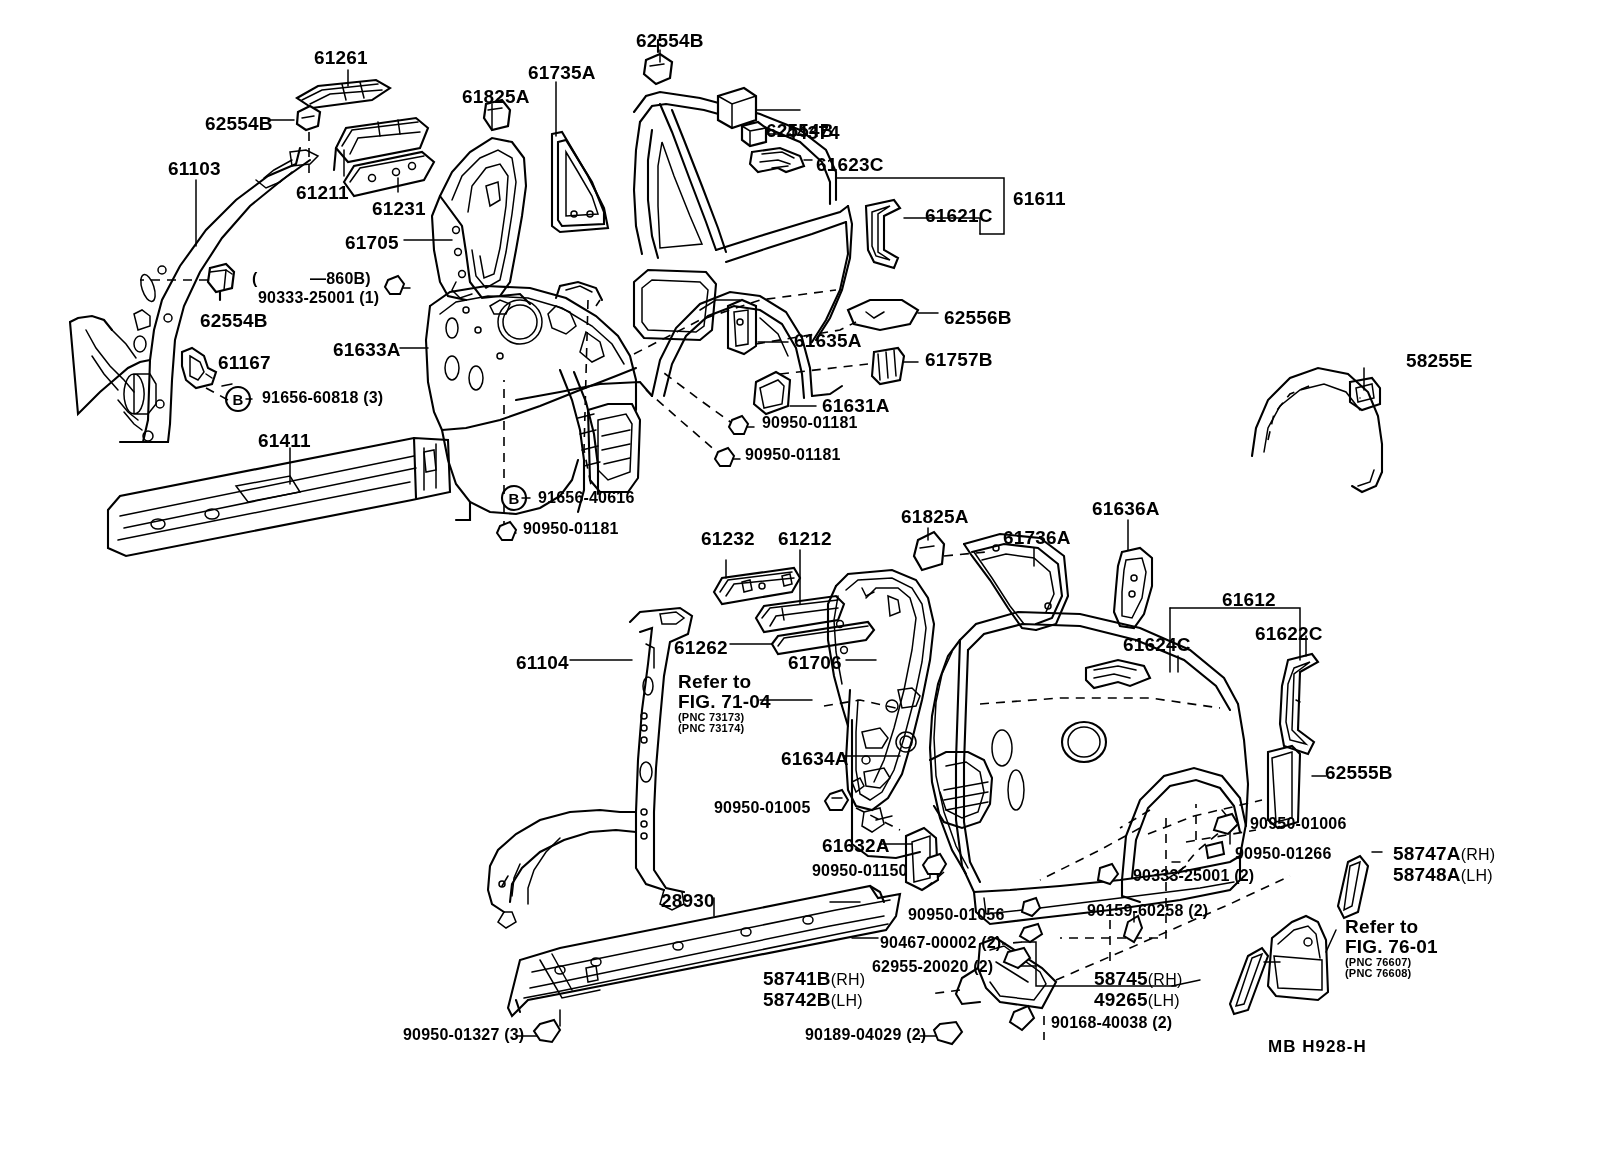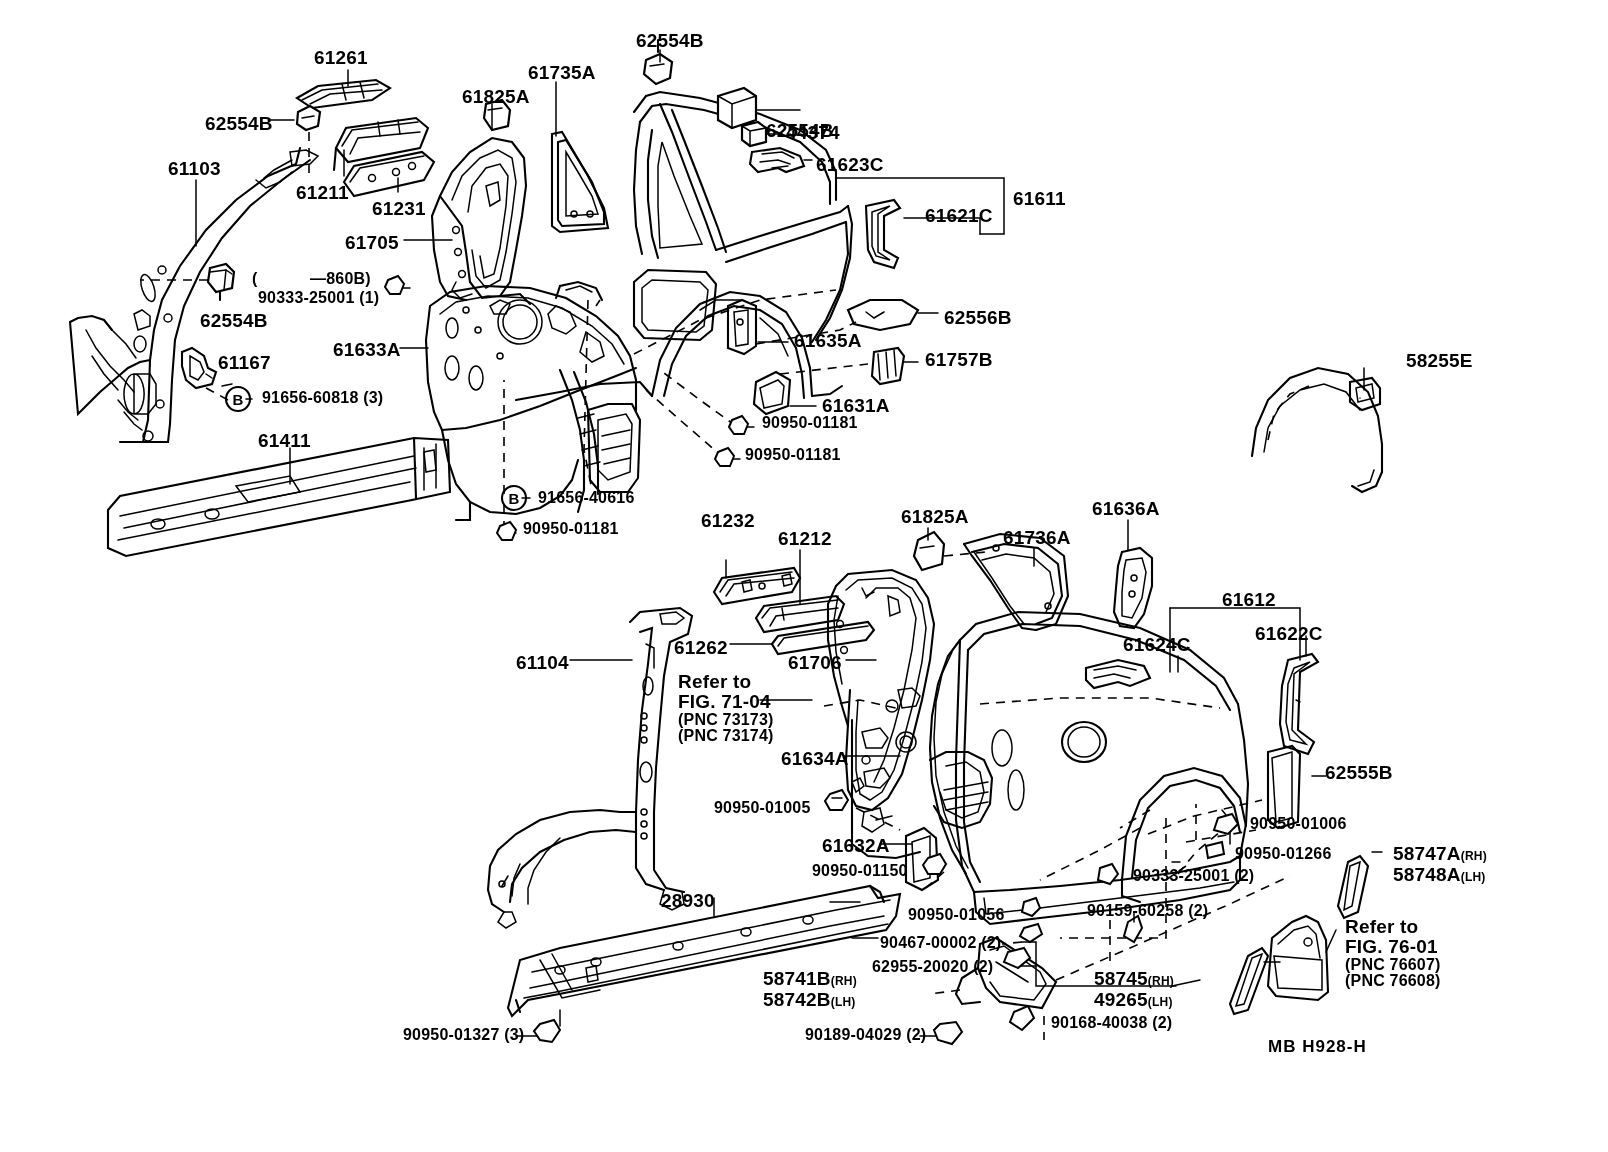--- a/index.html
+++ b/index.html
@@ -14,23 +14,23 @@
     position:absolute;
     color:#000;
     font-weight:700;
     font-size:19px;
     letter-spacing:.2px;
     white-space:nowrap;
     line-height:1.12;
     font-family:"Liberation Sans", sans-serif;
   }
   .lbl.mid{font-size:16px;}
-  .lbl .sfx{font-size:12px;font-weight:700;}
+  .lbl .sfx{font-size:16px;font-weight:400;}
   .lbl.refer{font-size:19px;line-height:1.05;}
-  .lbl.refer .pnc{font-size:16px;line-height:1.02;display:block;}
+  .lbl.refer .pnc{font-size:11px;line-height:1.02;display:block;}
   .lbl.footer{font-size:17px;letter-spacing:1px;}
   svg.art{position:absolute;left:0;top:0;width:1608px;height:1152px;pointer-events:none;}
   .ln{stroke:#000;stroke-width:2.1;fill:none;stroke-linecap:round;}
   .ln-thin{stroke:#000;stroke-width:1.5;fill:none;stroke-linecap:round;}
   .dsh{stroke:#000;stroke-width:1.6;fill:none;stroke-dasharray:9 7;stroke-linecap:butt;}
   .pt{stroke:#000;stroke-width:2.2;fill:#fff;}
   .pt2{stroke:#000;stroke-width:2.0;fill:#fff;}
   .spk{font-size:15px;font-weight:700;}
 </style>
 </head>
@@ -606,21 +606,21 @@
 
   <div class="lbl mid" style="left:310px;top:270px">—860B)</div>
   <div class="lbl mid" style="left:258px;top:289px">90333-25001 (1)</div>
   <div class="lbl mid" style="left:252px;top:270px">(</div>
   <div class="lbl mid" style="left:262px;top:389px">91656-60818 (3)</div>
   <div class="lbl mid" style="left:762px;top:414px">90950-01181</div>
   <div class="lbl mid" style="left:745px;top:446px">90950-01181</div>
   <div class="lbl mid" style="left:538px;top:489px">91656-40616</div>
   <div class="lbl mid" style="left:523px;top:520px">90950-01181</div>
 
-  <div class="lbl" style="left:701px;top:510px">61232</div>
+  <div class="lbl" style="left:701px;top:528px">61232</div>
   <div class="lbl" style="left:778px;top:528px">61212</div>
   <div class="lbl" style="left:901px;top:506px">61825A</div>
   <div class="lbl" style="left:1003px;top:527px">61736A</div>
   <div class="lbl" style="left:1092px;top:498px">61636A</div>
   <div class="lbl" style="left:674px;top:637px">61262</div>
   <div class="lbl" style="left:788px;top:652px">61706</div>
   <div class="lbl" style="left:516px;top:652px">61104</div>
   <div class="lbl" style="left:1123px;top:634px">61624C</div>
   <div class="lbl" style="left:1222px;top:589px">61612</div>
   <div class="lbl" style="left:1255px;top:623px">61622C</div>

